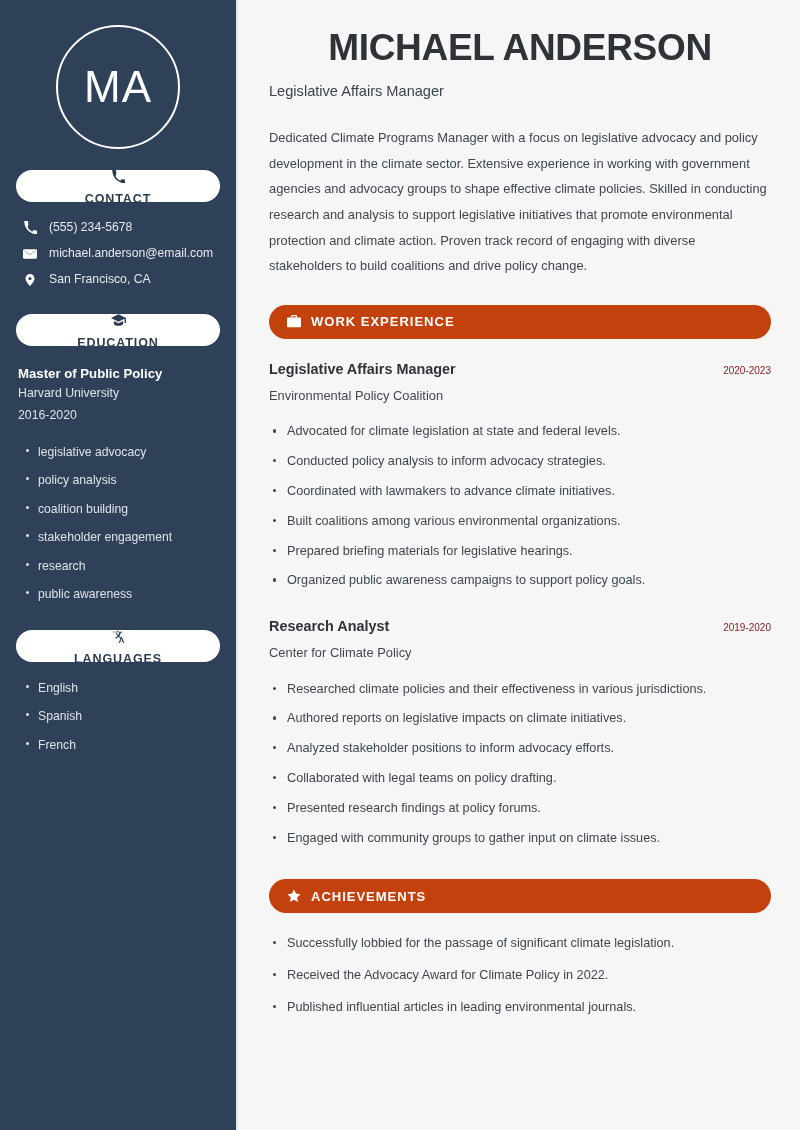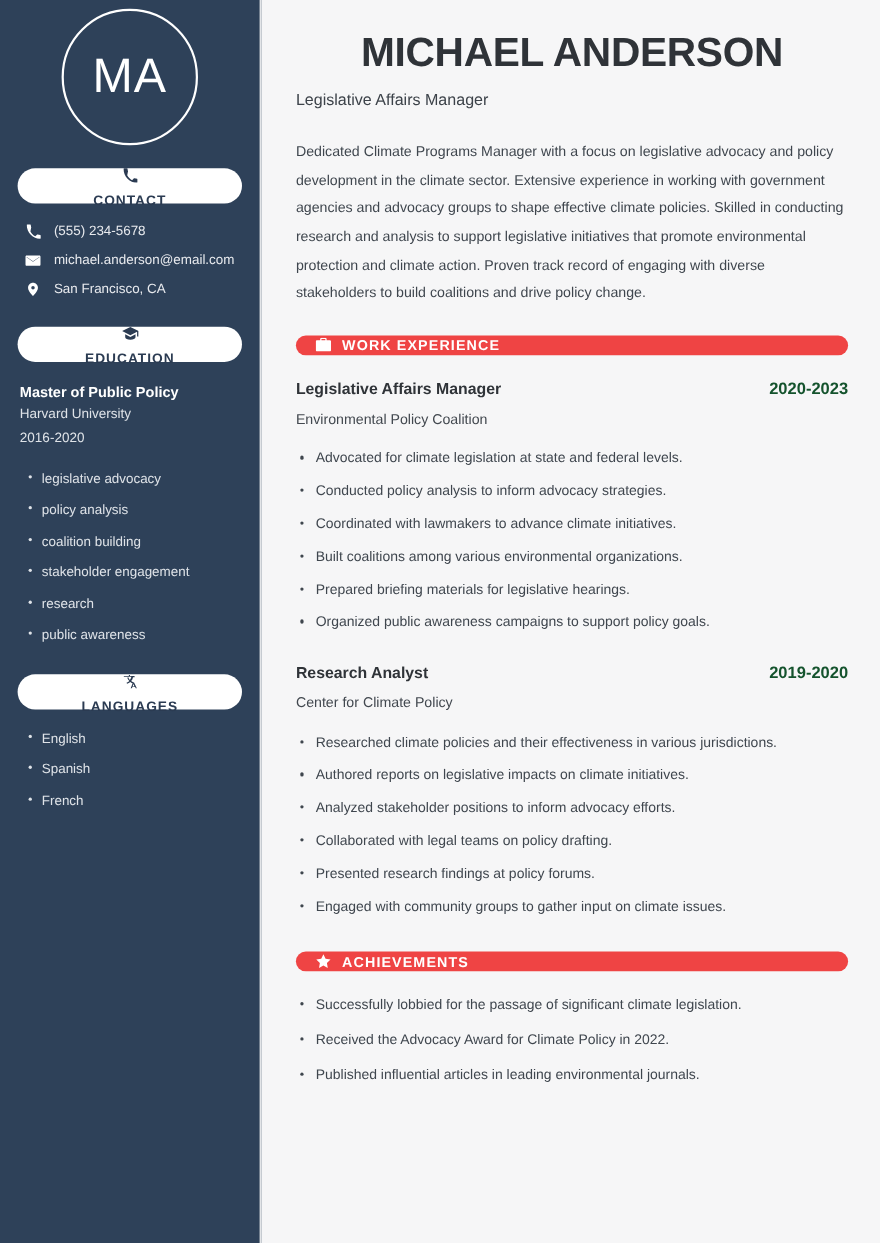--- a/index.html
+++ b/index.html
@@ -28,21 +28,21 @@
     height: 1130px;
     background: #2e4159;
     border-right: 2px solid #e3e5e8;
     padding: 0 16px;
     position: relative;
   }
 
   .avatar-wrap {
     display: flex;
     justify-content: center;
-    padding-top: 8px;
+    padding-top: 25px;
   }
   .avatar {
     width: 124px;
     height: 124px;
     border-radius: 50%;
     border: 2px solid #ffffff;
     display: flex;
     align-items: center;
     justify-content: center;
   }
@@ -152,23 +152,23 @@
   .summary {
     color: #3f464e;
     font-size: 12.9px;
     line-height: 1.99;
     margin-top: 24px;
   }
 
   
   .bar {
     margin-top: 26px;
-    background: #ef4444;
+    background: #c2410c;
     border-radius: 999px;
-    height: 18px;
+    height: 34px;
     display: flex;
     align-items: center;
     gap: 10px;
     padding: 0 18px;
   }
   .bar-label {
     color: #ffffff;
     font-size: 13px;
     font-weight: bold;
     letter-spacing: 1px;
@@ -183,25 +183,24 @@
     justify-content: space-between;
     align-items: baseline;
   }
   .job-title {
     color: #2f3338;
     font-size: 14.4px;
     font-weight: bold;
     line-height: 1.3;
   }
   .job-dates {
-    color: #14532d;
-    font-size: 15px;
+    color: #7f1d1d;
+    font-size: 10px;
     line-height: 1.3;
     white-space: nowrap;
-    font-weight: bold;
   }
   .job-org {
     color: #42484f;
     font-size: 12.9px;
     margin-top: 9px;
     line-height: 1.3;
   }
 
   .bullets { margin-top: 13px; }
   .bullet {

